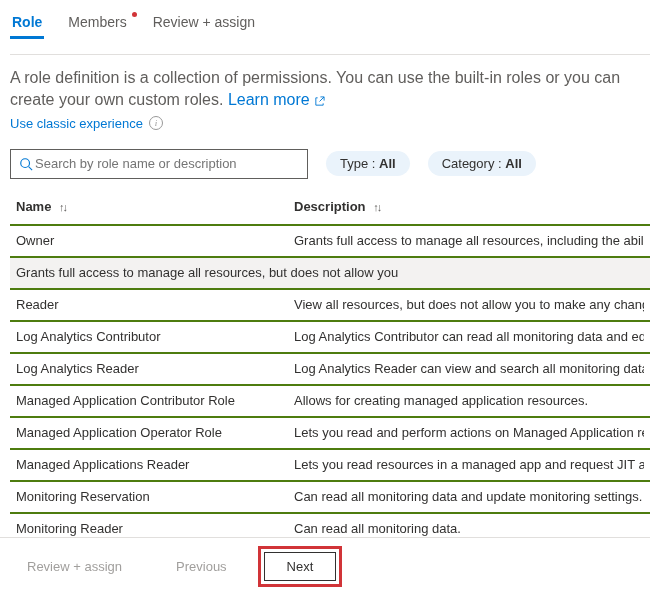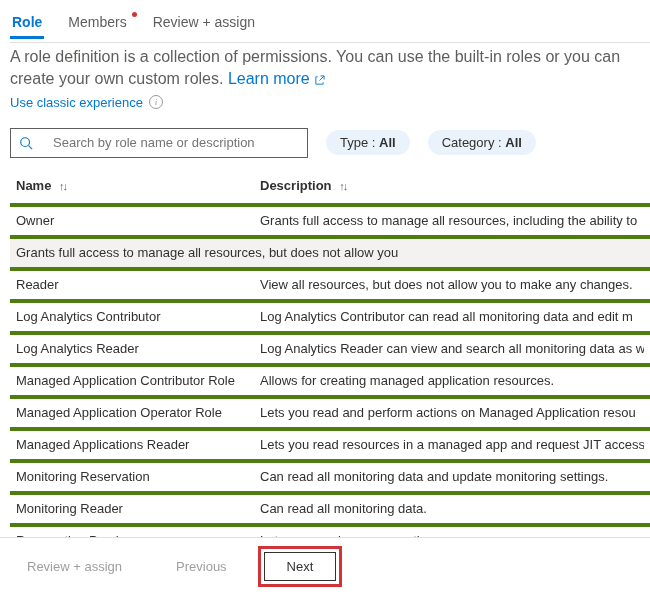--- a/index.html
+++ b/index.html
@@ -11,22 +11,22 @@
       width: 650px;
       height: 595px;
       padding: 10px 0 0 10px;
       overflow: hidden;
       position: relative;
     }
     .tabs {
       display: flex;
       gap: 22px;
       border-bottom: 1px solid #e1dfdd;
-      padding-bottom: 4px;
-      margin-bottom: 3px;
+      padding-bottom: 16px;
+      margin-bottom: 12px;
     }
     .tab {
       padding: 4px 2px 8px 2px;
       color: #605e5c;
       cursor: pointer;
       position: relative;
       font-size: 14px;
     }
     .tab.active {
       color: #0078d4;
@@ -89,48 +89,48 @@
       width: 298px;
       height: 30px;
     }
     .search-box svg { flex-shrink: 0; }
     .search-box input {
       border: none;
       outline: none;
       font-size: 13px;
       color: #605e5c;
       width: 100%;
-      margin-left: 20px;
+      margin-left: 2px;
       background: transparent;
     }
     .pill {
       background: #eaf3fb;
       color: #323130;
       border-radius: 16px;
       padding: 5px 14px;
       font-size: 13px;
       cursor: pointer;
       white-space: nowrap;
     }
     .pill b { font-weight: 600; }
     .table {
       width: 100%;
     }
     .thead, .trow {
       display: flex;
       align-items: center;
       padding: 8px 6px;
-      border-top: 4px solid #4d7c0f;
+      border-top: 2px solid #4d7c0f;
     }
     .thead {
       border-top: none;
       font-weight: 600;
       padding-bottom: 10px;
     }
-    .col-name { width: 244px; flex-shrink: 0; }
+    .col-name { width: 278px; flex-shrink: 0; }
     .col-desc { flex: 1; white-space: nowrap; overflow: hidden; }
     .sort-arrows {
       display: inline-block;
       margin-left: 4px;
       font-size: 11px;
       color: #605e5c;
       letter-spacing: -2px;
     }
     .trow { color: #323130; font-size: 13px; height: 32px; }
     .trow.selected { background: #f3f2f1; }

